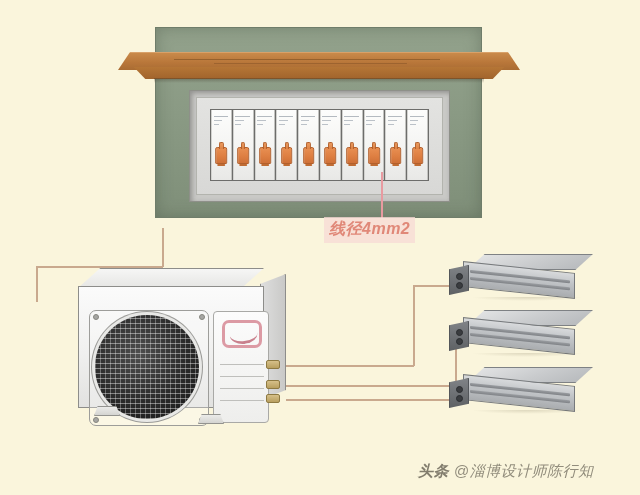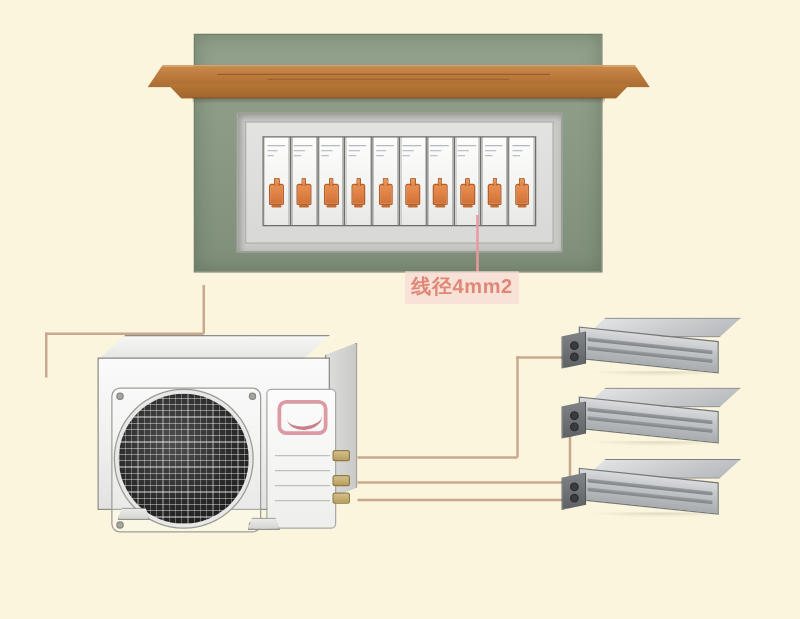--- a/index.html
+++ b/index.html
@@ -3,21 +3,21 @@
 <meta charset="utf-8">
 <style>
   html,body{margin:0;padding:0;}
   body{
     width:640px;height:495px;
     background:#faf5dc;
     font-family:"Liberation Sans", sans-serif;
     overflow:hidden;
     position:relative;
   }
-  #stage{position:absolute;left:0;top:0;width:640px;height:347px;}
+  #stage{position:absolute;left:0;top:0;width:640px;height:347px;font-style:italic;}
 
   
   .wall{
     position:absolute;left:155px;top:27px;width:327px;height:191px;
     background:linear-gradient(180deg,#93a28c 0%,#8a9a84 45%,#7f8f79 100%);
     border:1px solid #6f7d6a;
     box-sizing:border-box;
   }
   .wall-inner-shadow{
     position:absolute;left:0;top:0;width:100%;height:100%;
@@ -432,14 +432,18 @@
       <div class="in-slot" style="top:14px;"></div>
     </div>
     <div class="in-end">
       <div class="hole" style="left:6px;top:7px;"></div>
       <div class="hole" style="left:6px;top:16px;"></div>
     </div>
     <div class="in-shadow"></div>
   </div>
 
   <div class="label-wire">线径4mm2</div>
+  <div class="watermark">
+    <span class="wm-logo">头条</span>
+    <span>@淄博设计师陈行知</span>
+  </div>
 
 </div>
 
 </body></html>

